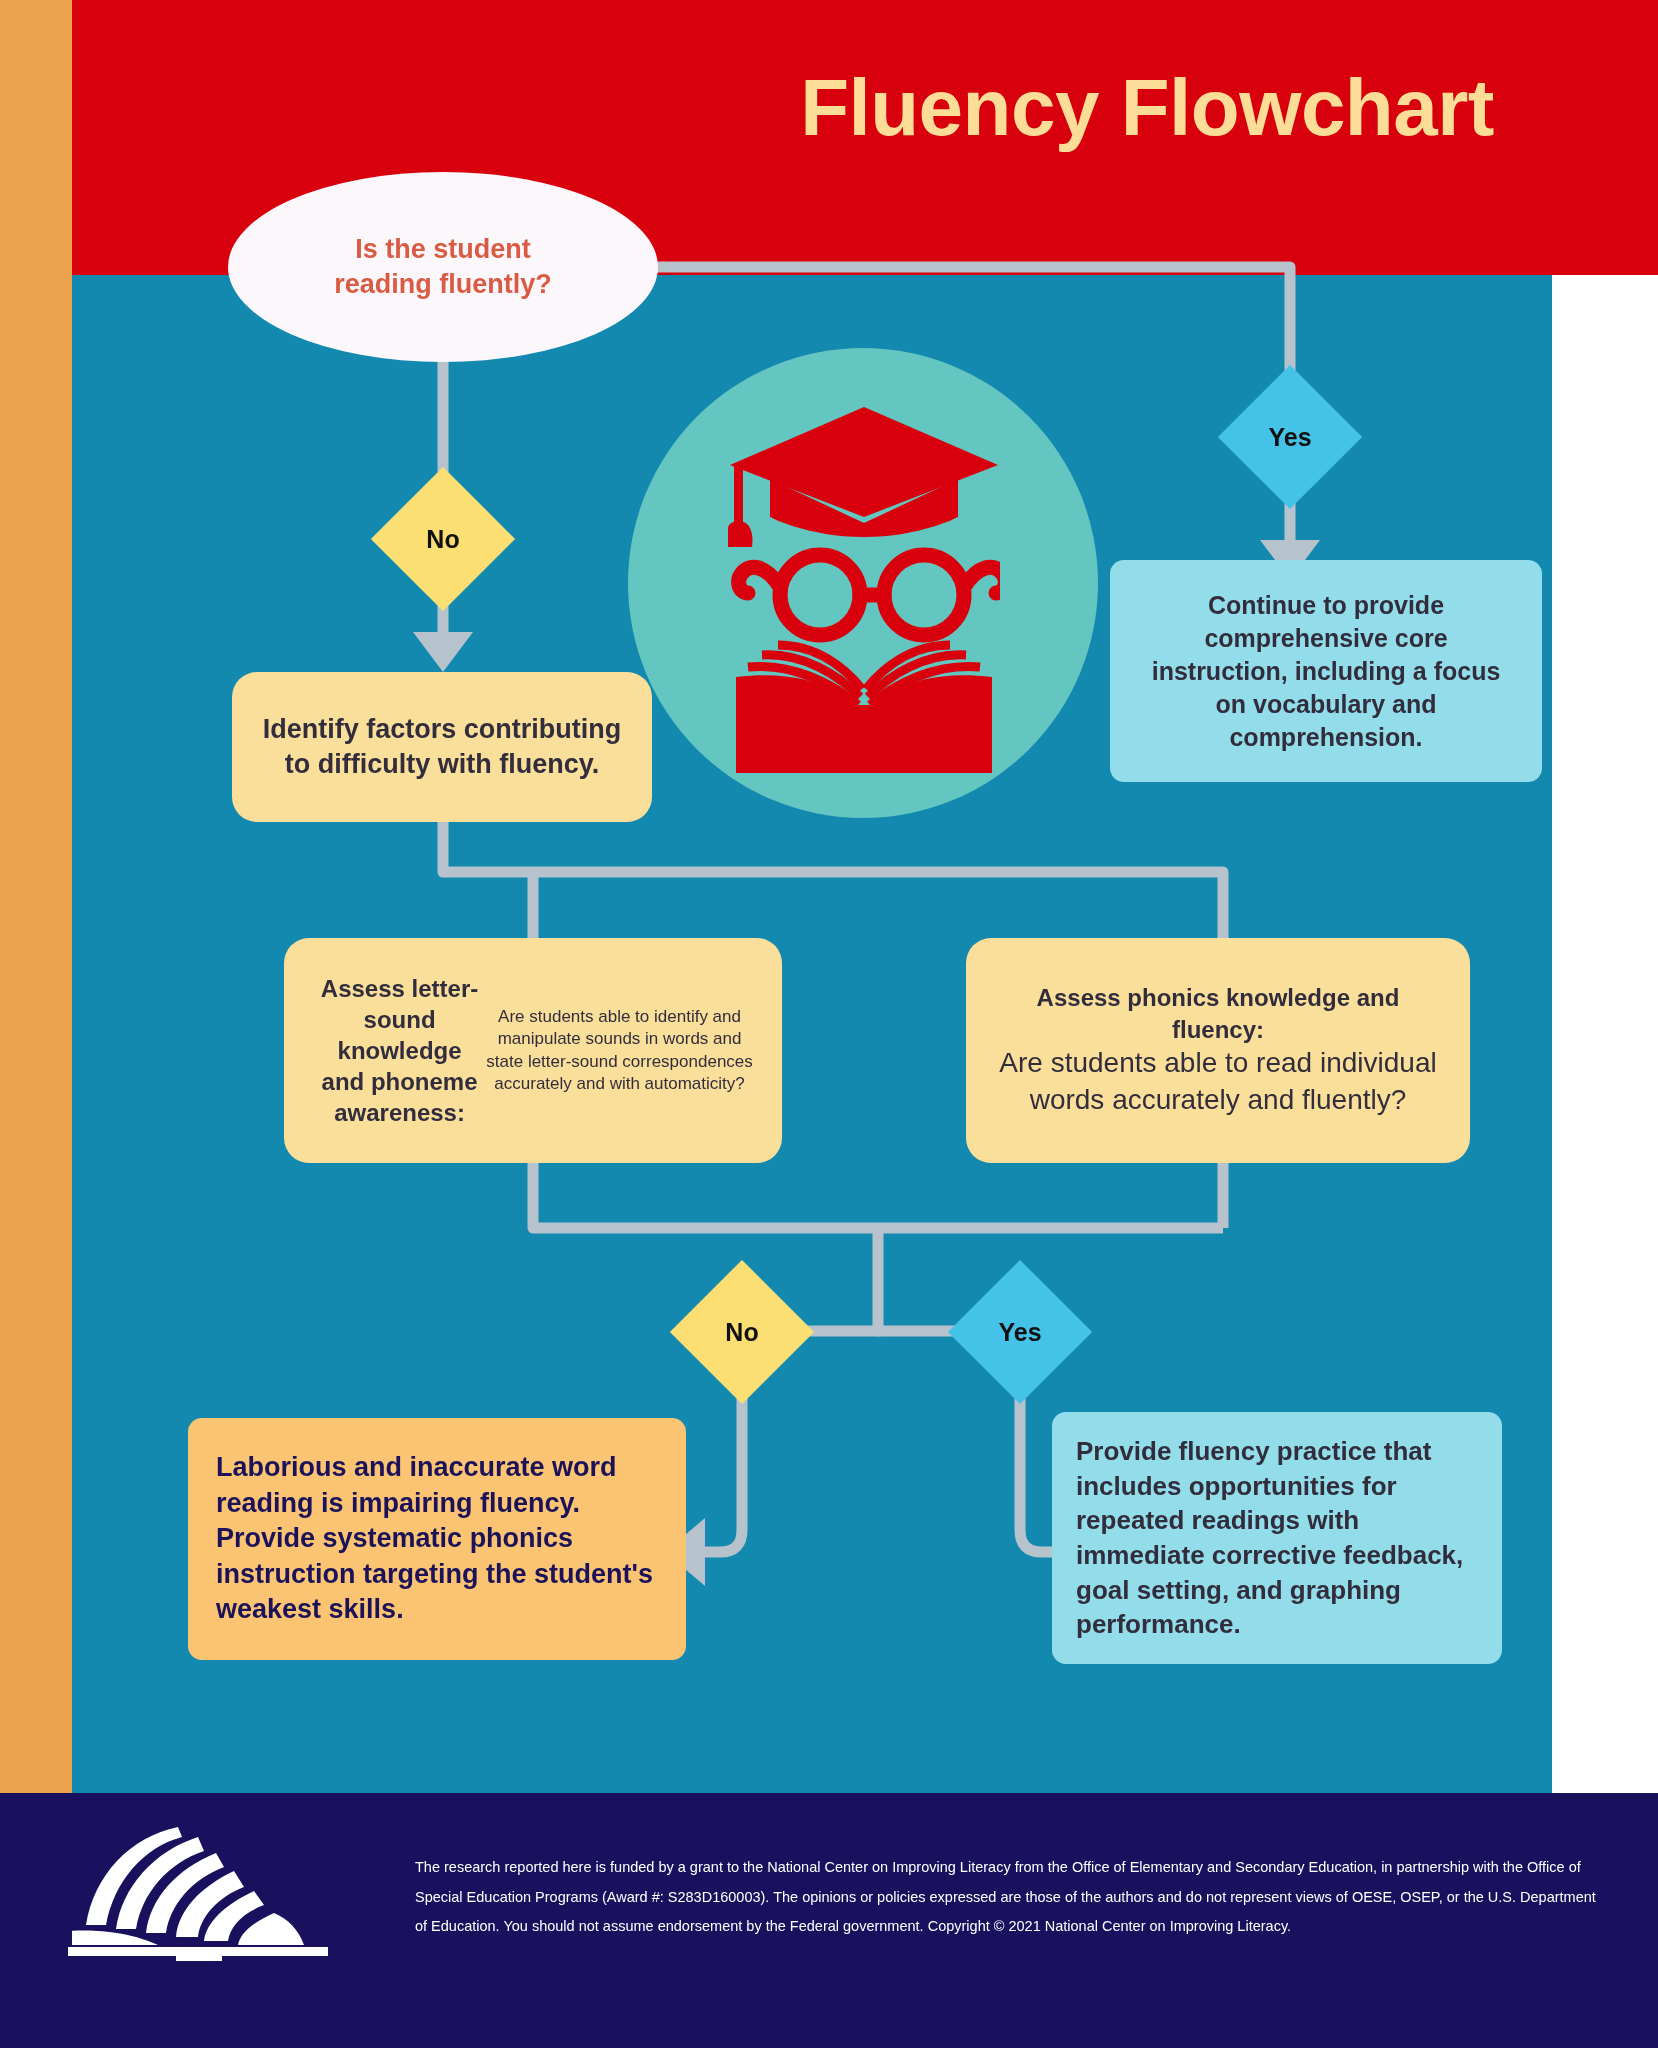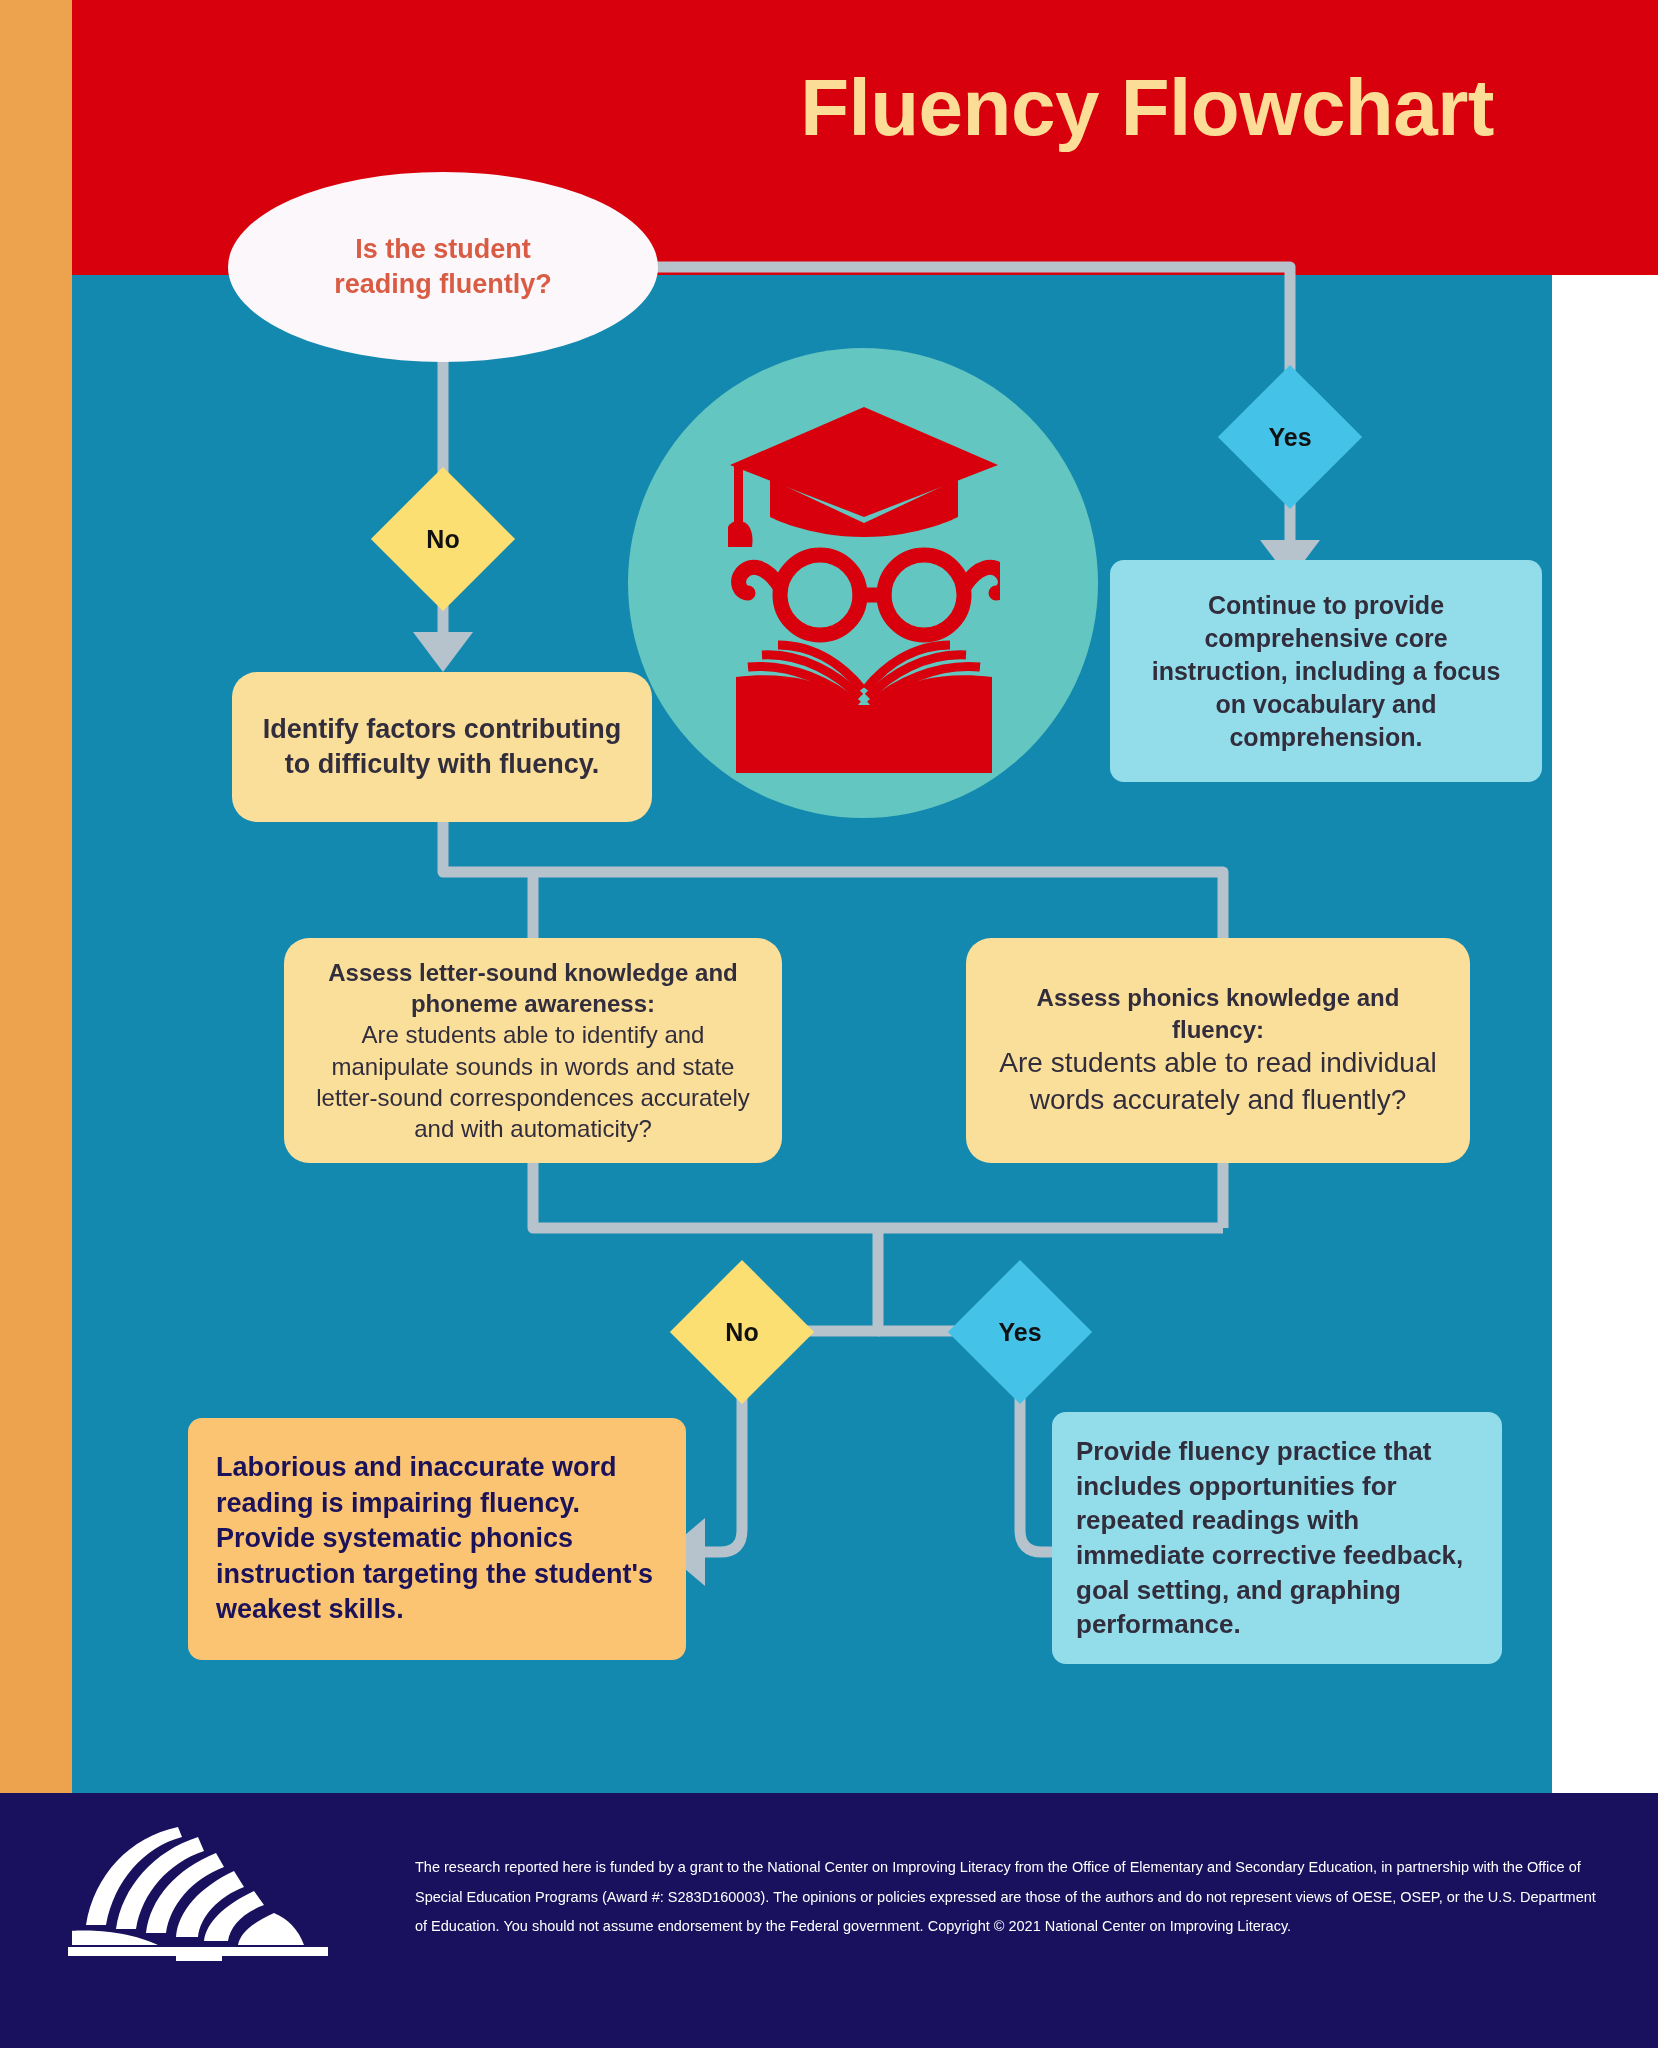--- a/index.html
+++ b/index.html
@@ -184,23 +184,23 @@
   </div>
 
   <div class="box box-yellow" style="left:232px; top:672px; width:420px; height:150px; font-size:27px; font-weight:700; line-height:1.3;">
     <span>Identify factors contributing to difficulty with fluency.</span>
   </div>
 
   <div class="box box-lblue" style="left:1110px; top:560px; width:432px; height:222px; font-size:25px; font-weight:700; line-height:1.32;">
     <span>Continue to provide comprehensive core instruction, including a focus on vocabulary and comprehension.</span>
   </div>
 
-  <div class="box box-yellow" style="left:284px; top:938px; width:498px; height:225px; flex-direction:column; line-height:1.3;">
+  <div class="box box-yellow" style="left:284px; top:938px; width:498px; height:225px; flex-direction:row; line-height:1.3;">
     <div class="t-bold" style="font-size:24px;">Assess letter-sound knowledge and phoneme awareness:</div>
-    <div class="t-reg" style="font-size:24px;">Are students able to identify and manipulate sounds in words and state letter-sound correspondences accurately and with automaticity?</div>
+    <div class="t-reg" style="font-size:17px;">Are students able to identify and manipulate sounds in words and state letter-sound correspondences accurately and with automaticity?</div>
   </div>
 
   <div class="box box-yellow" style="left:966px; top:938px; width:504px; height:225px; flex-direction:column; line-height:1.32;">
     <div class="t-bold" style="font-size:24px;">Assess phonics knowledge and fluency:</div>
     <div class="t-reg" style="font-size:28px;">Are students able to read individual words accurately and fluently?</div>
   </div>
 
   <div class="diamond d-no" style="left:691px; top:1281px; width:102px; height:102px;">
     <div class="dshape"></div>
     <div class="dlabel">No</div>

